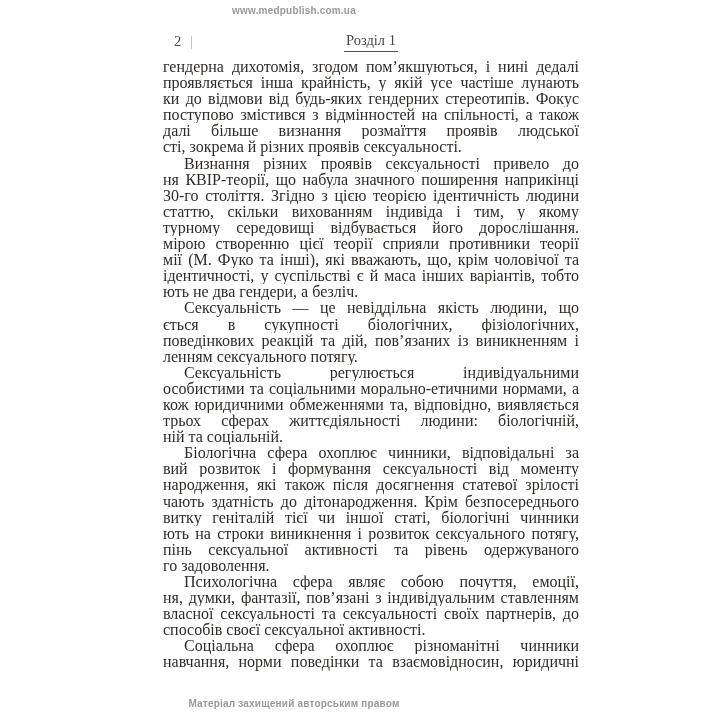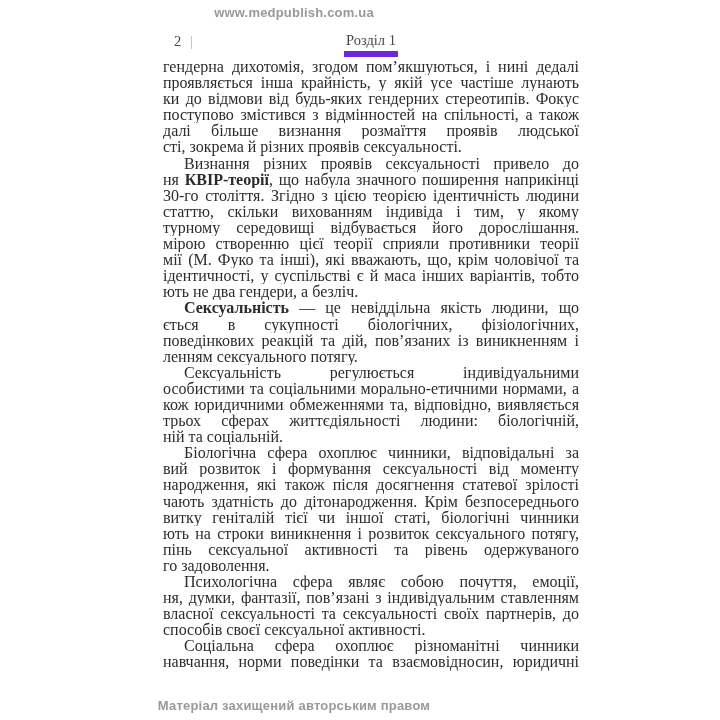--- a/index.html
+++ b/index.html
@@ -9,21 +9,21 @@
     position: relative;
     overflow: hidden;
     font-family: "Liberation Serif", "DejaVu Serif", serif;
   }
   .watermark {
     position: absolute;
     left: 0; width: 588px;
     text-align: center;
     font-family: "Liberation Sans", "DejaVu Sans", sans-serif;
     font-weight: 700;
-    font-size: 13px;
+    font-size: 10px;
     color: #9b9997;
     letter-spacing: 0.2px;
   }
   .watermark.top { top: 5px; }
   .watermark.bottom { top: 698px; }
 
   .header {
     position: absolute;
     left: 163px; top: 32px;
     width: 416px;
@@ -39,21 +39,21 @@
     color: #b3b0ac;
     margin-left: 9px;
     font-size: 14px;
   }
   .chapter-wrap {
     display: block;
     text-align: center;
   }
   .chapter {
     display: inline-block;
-    border-bottom: 6px solid #6d28d9;
+    border-bottom: 1px solid #6d28d9;
     padding: 0 2px 2px 2px;
   }
 
   .page-body {
     position: absolute;
     left: 163px; top: 59px;
     width: 416px;
     font-size: 16px;
     line-height: 16.1px;
     color: #2f2b28;
@@ -62,21 +62,21 @@
   .line {
     height: 16.1px;
     overflow: hidden;
     text-align: justify;
     text-align-last: justify;
     text-justify: inter-word;
     white-space: normal;
   }
   .line.last { text-align-last: left; }
   .line.indent { text-indent: 21px; }
-  .b { font-weight: 700; }
+  .b { font-weight: 400; }
 </style>
 </head>
 <body>
 
 <div class="page">
 
   <div class="watermark top">www.medpublish.com.ua</div>
 
   <div class="header">
     <span class="pagenum-wrap">

